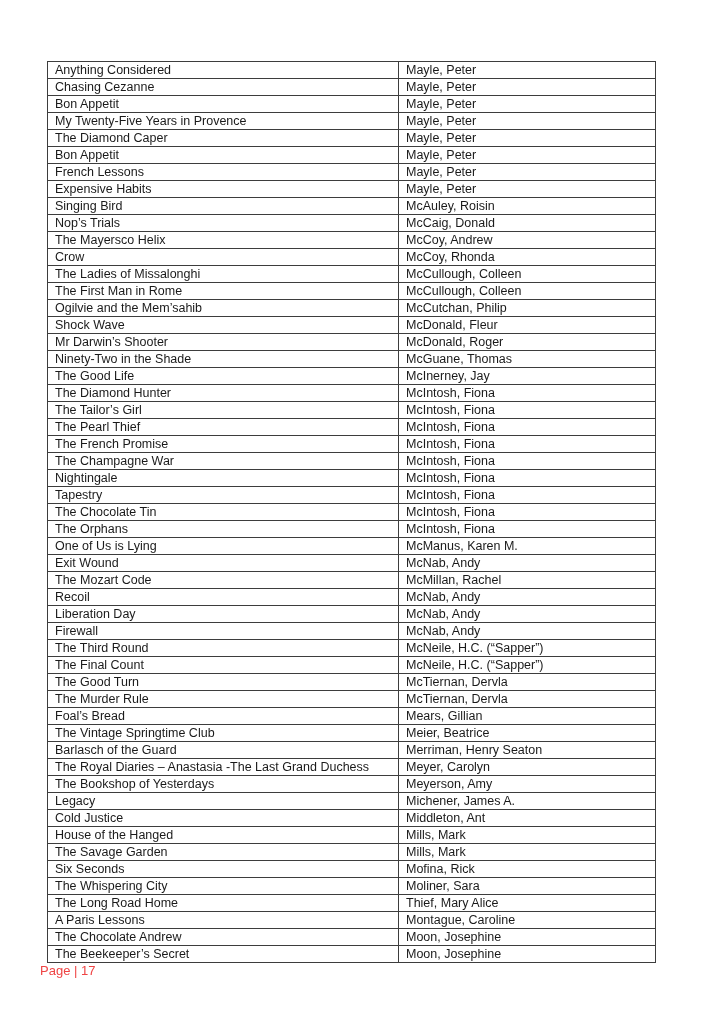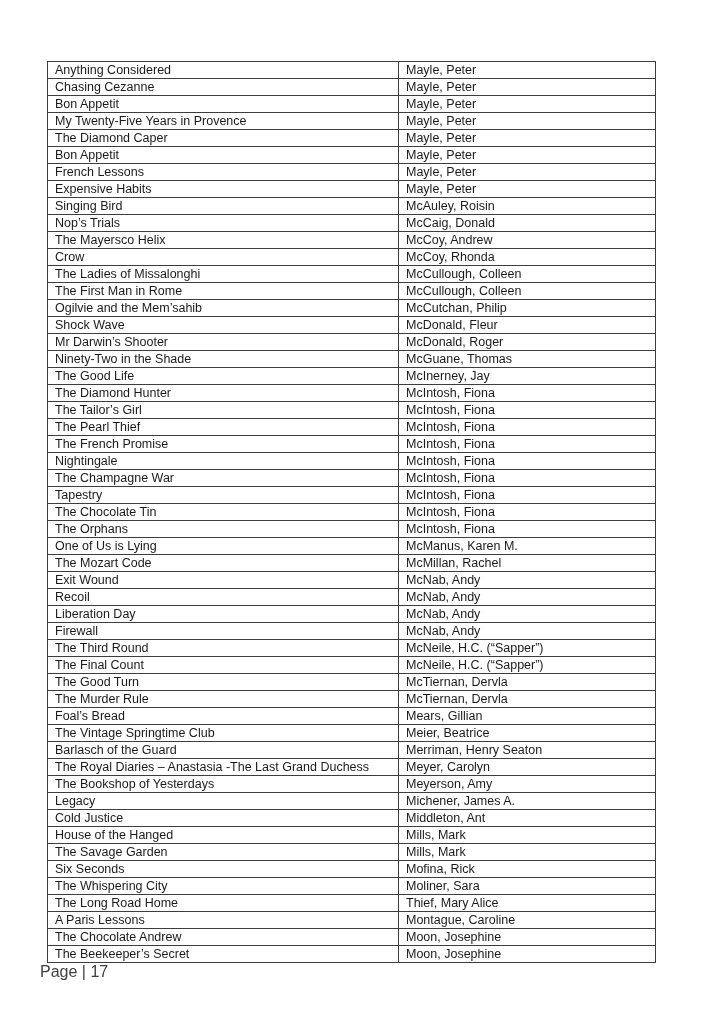--- a/index.html
+++ b/index.html
@@ -31,22 +31,22 @@
     line-height: 16px;
     color: #1a1a1a;
     white-space: nowrap;
     overflow: hidden;
     vertical-align: middle;
   }
   .page-footer {
     position: absolute;
     left: 40px;
     top: 947px;
-    font-size: 16px;
-    color: #404040;
+    font-size: 13px;
+    color: #ef4444;
   }
 </style>
 </head>
 <body>
 
 <div class="page">
   <table class="book-table">
     <colgroup>
       <col style="width:351px">
       <col style="width:257px">
@@ -138,50 +138,50 @@
         </tr>
         <tr>
           <td>The Pearl Thief</td>
           <td>McIntosh, Fiona</td>
         </tr>
         <tr>
           <td>The French Promise</td>
           <td>McIntosh, Fiona</td>
         </tr>
         <tr>
+          <td>The Champagne War</td>
+          <td>McIntosh, Fiona</td>
+        </tr>
+        <tr>
           <td>Nightingale</td>
-          <td>McIntosh, Fiona</td>
-        </tr>
-        <tr>
-          <td>The Champagne War</td>
           <td>McIntosh, Fiona</td>
         </tr>
         <tr>
           <td>Tapestry</td>
           <td>McIntosh, Fiona</td>
         </tr>
         <tr>
           <td>The Chocolate Tin</td>
           <td>McIntosh, Fiona</td>
         </tr>
         <tr>
           <td>The Orphans</td>
           <td>McIntosh, Fiona</td>
         </tr>
         <tr>
           <td>One of Us is Lying</td>
           <td>McManus, Karen M.</td>
         </tr>
         <tr>
+          <td>Exit Wound</td>
+          <td>McNab, Andy</td>
+        </tr>
+        <tr>
           <td>The Mozart Code</td>
           <td>McMillan, Rachel</td>
-        </tr>
-        <tr>
-          <td>Exit Wound</td>
-          <td>McNab, Andy</td>
         </tr>
         <tr>
           <td>Recoil</td>
           <td>McNab, Andy</td>
         </tr>
         <tr>
           <td>Liberation Day</td>
           <td>McNab, Andy</td>
         </tr>
         <tr>

